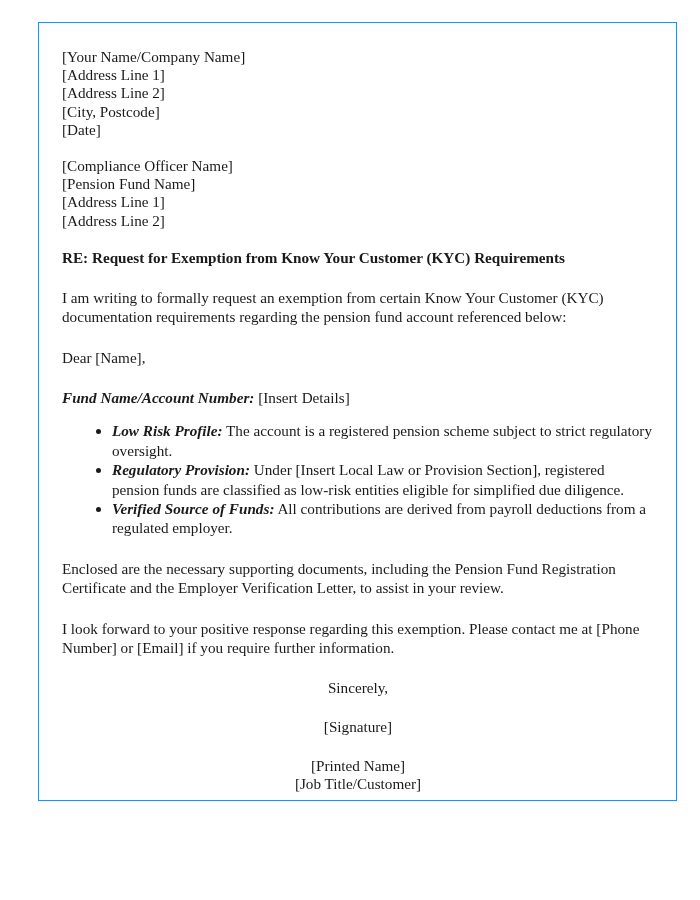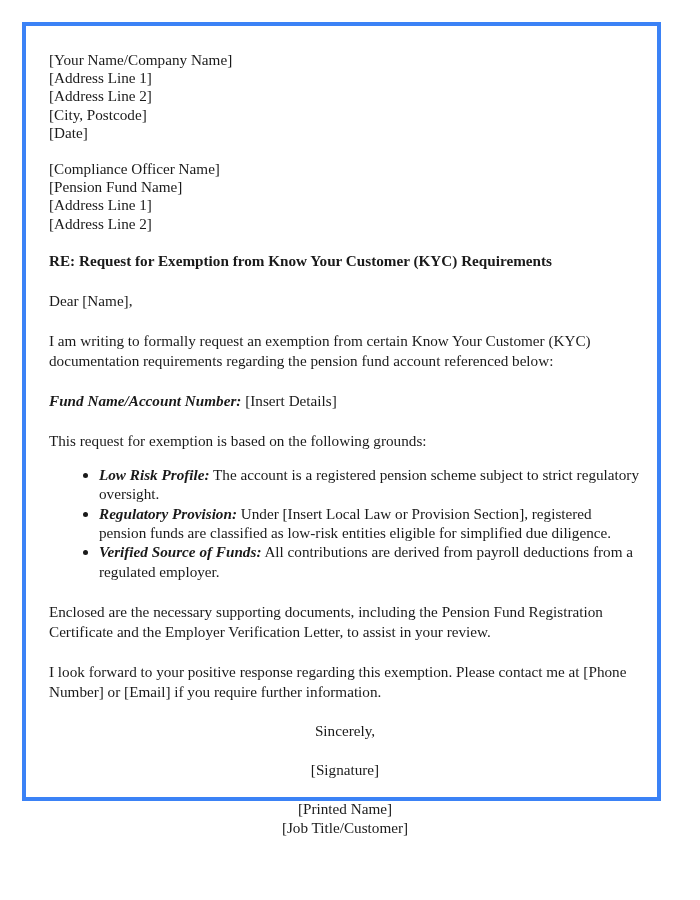--- a/index.html
+++ b/index.html
@@ -9,25 +9,25 @@
   }
   body {
     width: 700px;
     height: 900px;
     font-family: "Liberation Serif", "DejaVu Serif", serif;
     color: #1a1a1a;
     overflow: hidden;
   }
   .page {
     position: absolute;
-    left: 22px;
+    left: 38px;
     top: 22px;
     width: 639px;
     height: 779px;
-    border: 4px solid #3b82f6;
+    border: 1px solid #3b82f6;
     box-sizing: border-box;
     background: #ffffff;
   }
   .content {
     position: absolute;
     left: 23px;
     top: 25px;
     width: 592px;
   }
   .addr-block {
@@ -96,27 +96,26 @@
 
     <div class="addr-block">
       <div>[Compliance Officer Name]</div>
       <div>[Pension Fund Name]</div>
       <div>[Address Line 1]</div>
       <div>[Address Line 2]</div>
     </div>
 
     <div class="subject">RE: Request for Exemption from Know Your Customer (KYC) Requirements</div>
 
+    <div class="para">I am writing to formally request an exemption from certain Know Your Customer (KYC) documentation requirements regarding the pension fund account referenced below:</div>
+
     <div class="para">Dear [Name],</div>
-
-    <div class="para">I am writing to formally request an exemption from certain Know Your Customer (KYC) documentation requirements regarding the pension fund account referenced below:</div>
 
     <div class="para"><span class="bold-lead">Fund Name/Account Number:</span> <span>[Insert Details]</span></div>
 
-    <div class="para">This request for exemption is based on the following grounds:</div>
 
     <ul class="grounds">
       <li><span class="bold-lead">Low Risk Profile:</span> <span>The account is a registered pension scheme subject to strict regulatory oversight.</span></li>
       <li><span class="bold-lead">Regulatory Provision:</span> <span>Under [Insert Local Law or Provision Section], registered pension funds are classified as low-risk entities eligible for simplified due diligence.</span></li>
       <li><span class="bold-lead">Verified Source of Funds:</span> <span>All contributions are derived from payroll deductions from a regulated employer.</span></li>
     </ul>
 
     <div class="para">Enclosed are the necessary supporting documents, including the Pension Fund Registration Certificate and the Employer Verification Letter, to assist in your review.</div>
 
     <div class="para">I look forward to your positive response regarding this exemption. Please contact me at [Phone Number] or [Email] if you require further information.</div>

